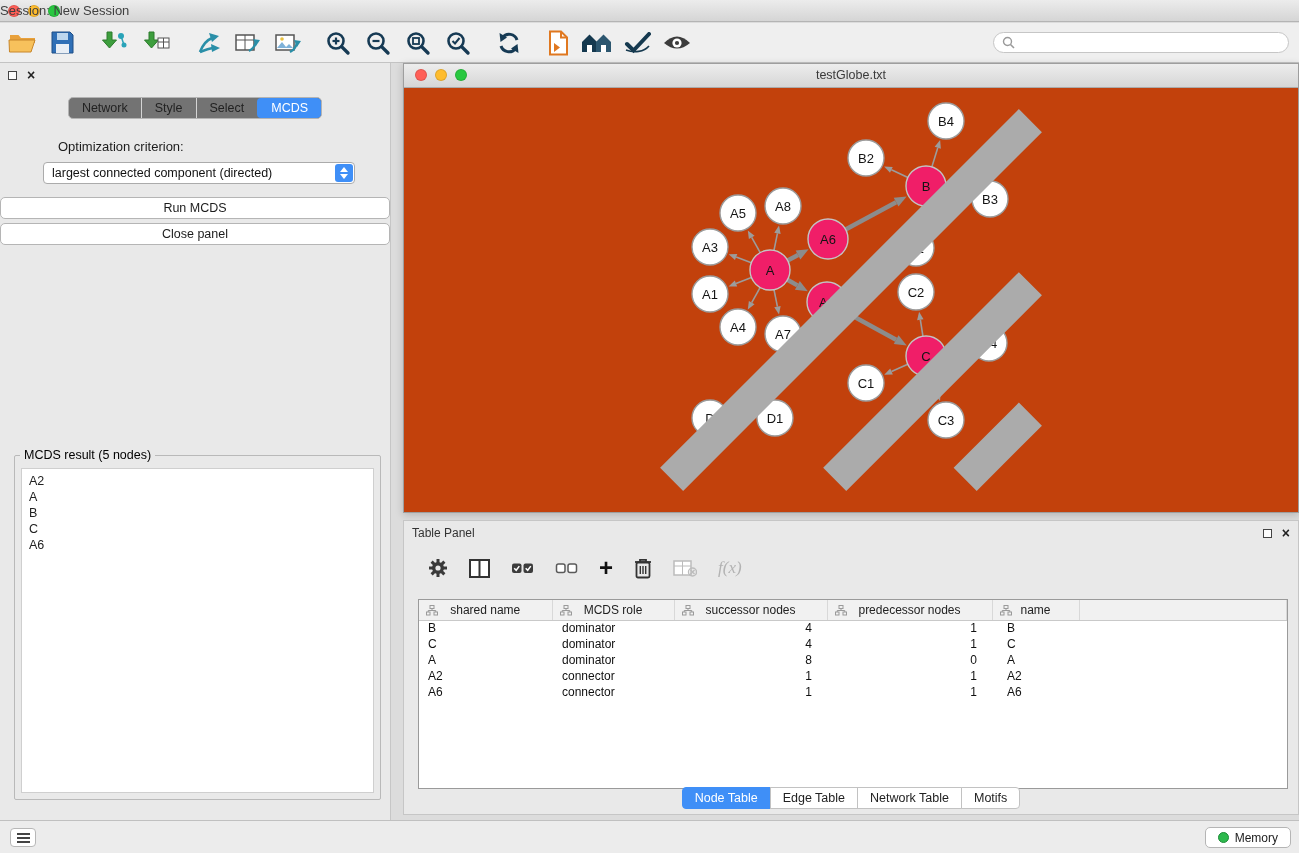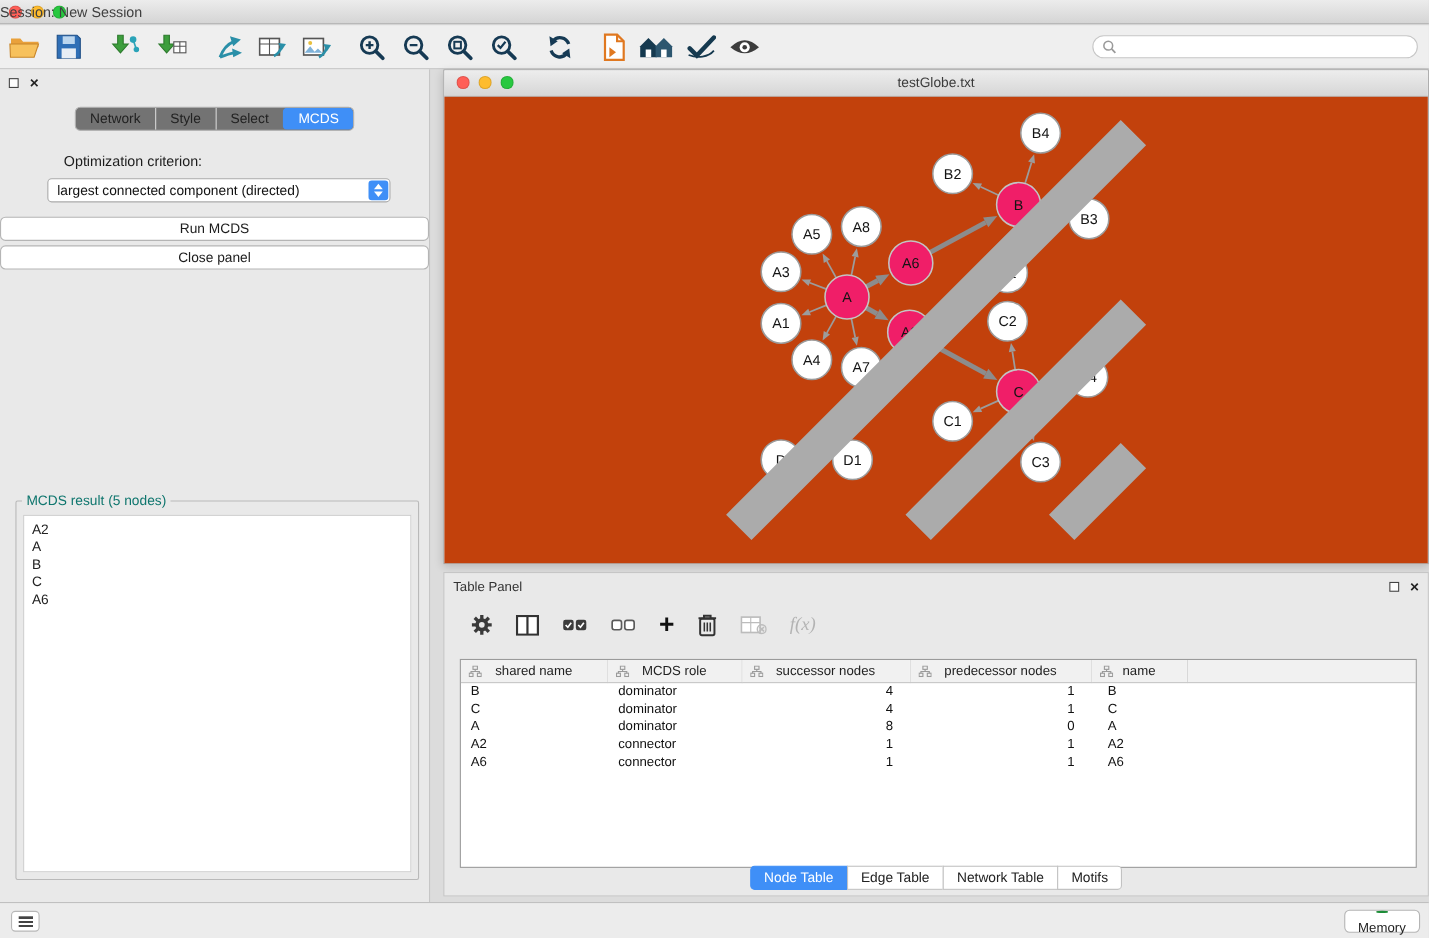--- a/index.html
+++ b/index.html
@@ -44,21 +44,21 @@
   .combo-text { position:absolute; left:8px; top:3px; font-size:12.5px; color:#111; }
   .combo-step { position:absolute; right:1px; top:1px; bottom:1px; width:18px; background:#3f8ff7; border-radius:3px;
     display:flex; flex-direction:column; align-items:center; justify-content:center; gap:2px; }
   .tri-up { width:0; height:0; border-left:4px solid transparent; border-right:4px solid transparent; border-bottom:5px solid #fff; }
   .tri-down { width:0; height:0; border-left:4px solid transparent; border-right:4px solid transparent; border-top:5px solid #fff; }
 
   .btn-row { display:flex; justify-content:center; gap:4px; margin-top:13px;flex-direction:column; }
   .pbtn { background:#fff; border:1px solid #b5b5b5; border-radius:5px; padding:3px 15px; font-size:12.5px; color:#1c1c1c; }
 
   .groupbox { position:absolute; left:14px; right:9px; top:392px; bottom:20px; border:1px solid #b9b9b9; border-radius:2px; }
-  .groupbox-legend { position:absolute; top:-8px; left:5px; background:#e9e9e9; padding:0 4px; font-size:12.5px; color:#0f766e;text-align:right; }
+  .groupbox-legend { position:absolute; top:-8px; left:5px; background:#e9e9e9; padding:0 4px; font-size:12.5px; color:#000000;text-align:right; }
   .result-list { position:absolute; left:6px; right:6px; top:12px; bottom:6px; background:#fff; border:1px solid #cfcfcf;
     padding:4px 7px; font-size:12.5px; line-height:16px; overflow:hidden; }
 
   
   .net-window { position:absolute; left:403px; top:63px; right:0; height:450px; background:#fff;
     border:1px solid #9e9e9e; box-shadow:0 2px 8px rgba(0,0,0,.18); }
   .net-titlebar { position:absolute; top:0; left:0; right:0; height:24px;
     background:linear-gradient(#ededed,#d6d6d6); border-bottom:1px solid #ababab; }
   .net-title { position:absolute; left:0; right:0; top:4px; text-align:center; font-size:12.5px; color:#3a3a3a; }
   .net-traffic { position:absolute; left:11px; top:5px; display:flex; gap:8px; }
@@ -87,21 +87,21 @@
   .btab:first-child { border-radius:4px 0 0 4px; margin-left:0; }
   .btab:last-child { border-radius:0 4px 4px 0; }
   .btab-active { background:#3f8ff7; color:#fff; border-color:#3f8ff7; border-radius:4px; }
 
   
   .statusbar { position:absolute; left:0; right:0; bottom:0; height:33px; background:#ececec; border-top:1px solid #c0c0c0; }
   .menu-btn { position:absolute; left:10px; top:7px; width:26px; height:19px; background:#fff; border:1px solid #b7b7b7;
     border-radius:4px; display:flex; align-items:center; justify-content:center; }
   .menu-bars { width:13px; height:10px; background:repeating-linear-gradient(#444 0 2px, transparent 2px 4px); }
   .memory-btn { position:absolute; right:8px; top:6px; height:21px; background:#fff; border:1px solid #b5b5b5; border-radius:5px;
-    display:flex; align-items:center; gap:6px; padding:0 12px; font-size:12px; color:#1c1c1c;flex-direction:column; }
+    display:flex; align-items:center; gap:6px; padding:0 12px; font-size:12px; color:#1c1c1c; }
   .mem-dot { width:11px; height:11px; border-radius:50%; background:#2db94d; border:1px solid #1d8c38; }
 </style>
 </head>
 <body>
 
 <div class="titlebar">
   <div class="traffic">
     <span class="light l-red"></span>
     <span class="light l-yellow"></span>
     <span class="light l-green"></span>

